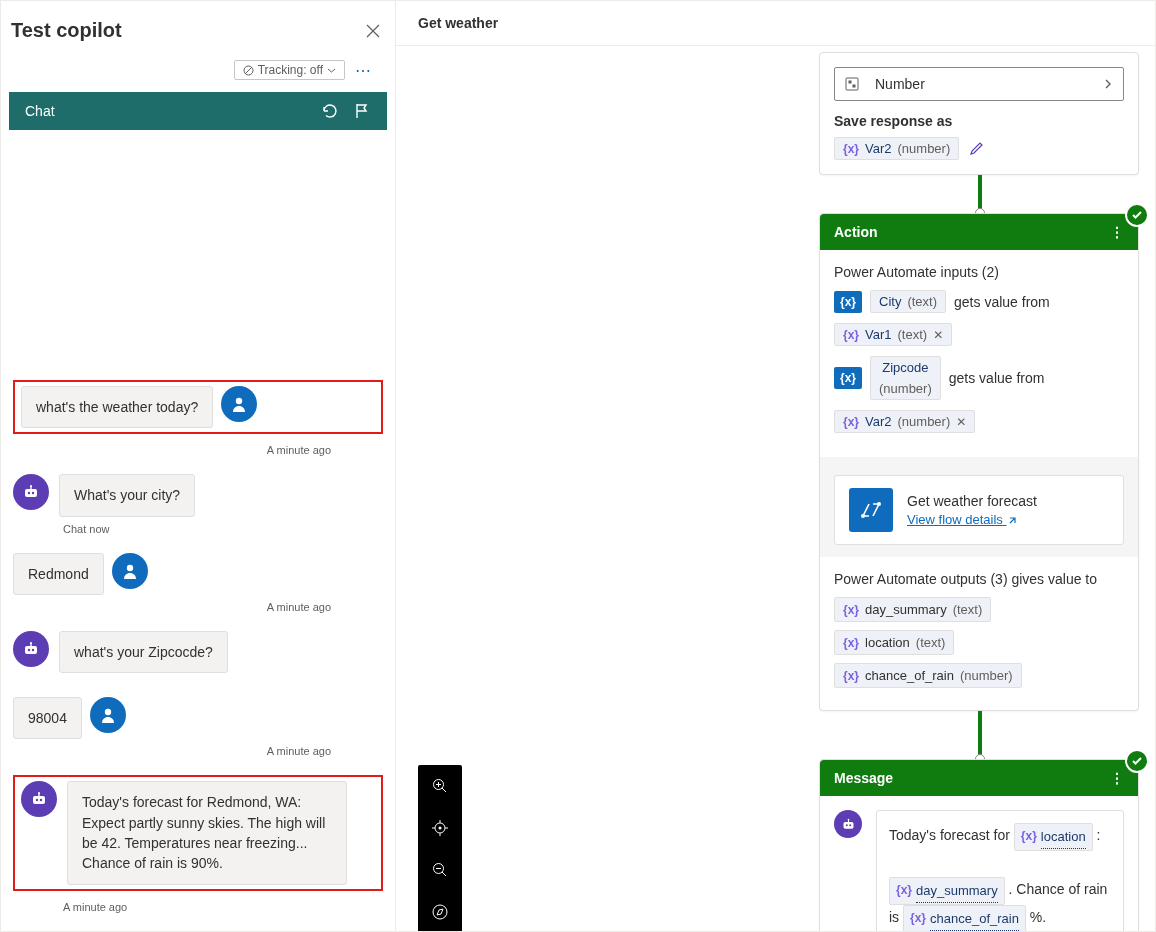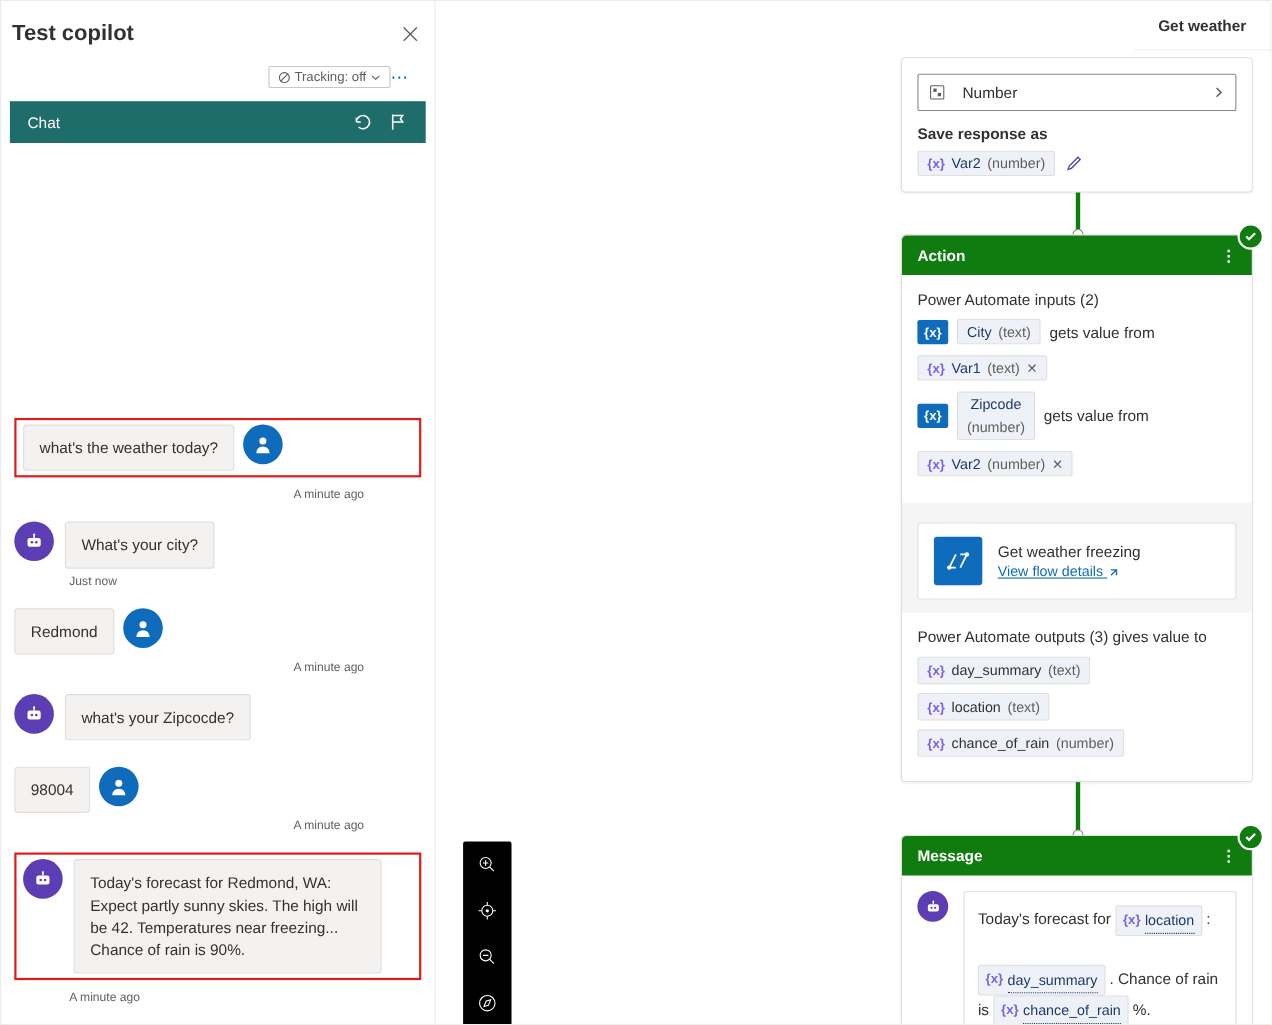--- a/index.html
+++ b/index.html
@@ -30,20 +30,21 @@
     justify-content: space-between;
     align-items: flex-start;
   }
   .left-title { font-size: 20px; font-weight: 600; }
   .close-x {
     font-size: 18px; color: #605e5c; cursor: pointer;
     background: none; border: none; padding: 4px;
   }
   .tracking-row {
     display: flex; justify-content: flex-end; align-items: center;
+    gap: 10px;
     padding: 4px 24px 12px;
   }
   .tracking-pill {
     border: 1px solid #c8c6c4;
     border-radius: 2px;
     padding: 2px 8px;
     font-size: 12px;
     color: #605e5c;
     display: inline-flex; align-items: center; gap: 4px;
     cursor: pointer;
@@ -92,21 +93,20 @@
   .ts.right { text-align: right; padding-right: 52px; margin-bottom: 12px; }
   .ts.left-ts { text-align: left; padding-left: 50px; margin-bottom: 12px; }
   .highlight-red { border: 2px solid #e01b1b; padding: 4px 6px; margin-bottom: 4px; }
 
   
   .right {
     flex: 1;
     display: flex;
     flex-direction: column;
     position: relative;
-    align-items: flex-end;
   }
   .right-header {
     padding: 14px 22px;
     font-size: 14px;
     font-weight: 600;
     border-bottom: 1px solid #edebe9;
   }
   .canvas {
     flex: 1;
     background: #fff;
@@ -275,21 +275,21 @@
           <svg width="18" height="18" viewBox="0 0 18 18">
               <rect x="3" y="6" width="12" height="8" rx="2" fill="#fff"></rect>
               <circle cx="7" cy="10" r="1.2" fill="#5c3db3"></circle>
               <circle cx="11" cy="10" r="1.2" fill="#5c3db3"></circle>
               <line x1="9" y1="3" x2="9" y2="6" stroke="#fff" stroke-width="1.4"></line>
               <circle cx="9" cy="3" r="1" fill="#fff"></circle>
             </svg>
         </div>
         <div class="bubble">What's your city?</div>
       </div>
-      <div class="ts left-ts">Just now</div>
+      <div class="ts left-ts">Chat now</div>
 
       <div class="msg-row user">
         <div class="bubble user">Redmond</div>
         <div class="avatar-user">
           <svg width="18" height="18" viewBox="0 0 18 18">
               <circle cx="9" cy="6" r="3.2" fill="#fff"></circle>
               <path d="M3 17c0-3.5 2.7-6 6-6s6 2.5 6 6" fill="#fff"></path>
             </svg>
         </div>
       </div>
@@ -426,21 +426,21 @@
         <div class="sub-section">
           <div class="flow-box">
             <div class="flow-icon">
               <svg width="24" height="24" viewBox="0 0 24 24">
                   <path d="M4 18l6-12M14 18l6-12M4 18h6M14 6h6" stroke="#fff" stroke-width="1.6" fill="none"></path>
                   <circle cx="4" cy="18" r="2" fill="#fff"></circle>
                   <circle cx="20" cy="6" r="2" fill="#fff"></circle>
                 </svg>
             </div>
             <div>
-              <div style="margin-bottom:2px;">Get weather freezing</div>
+              <div style="margin-bottom:2px;">Get weather forecast</div>
               <span class="flow-link">
                 <span>View flow details</span>
                 <svg width="11" height="11" viewBox="0 0 11 11" style="vertical-align:middle">
                     <path d="M3 3h5v5M8 3L3 8" stroke="#0f6cbd" fill="none" stroke-width="1.2"></path>
                   </svg>
               </span>
             </div>
           </div>
         </div>
 

